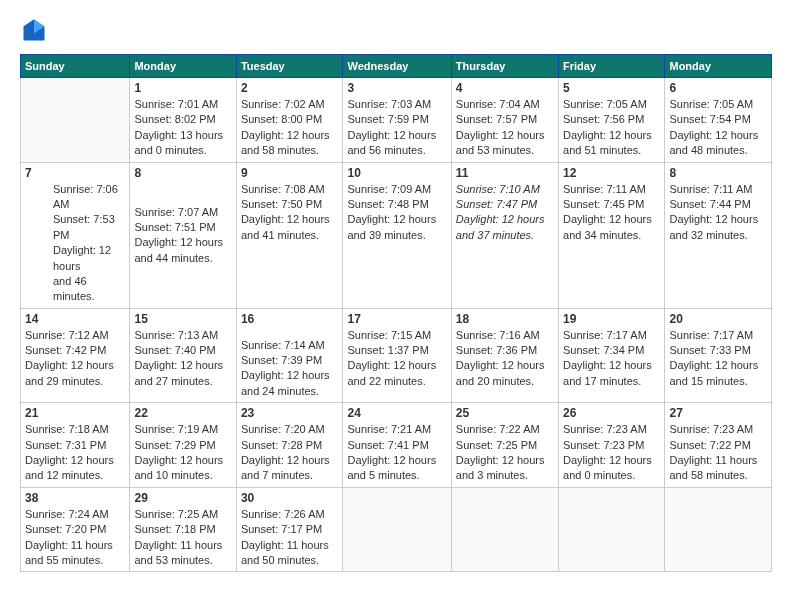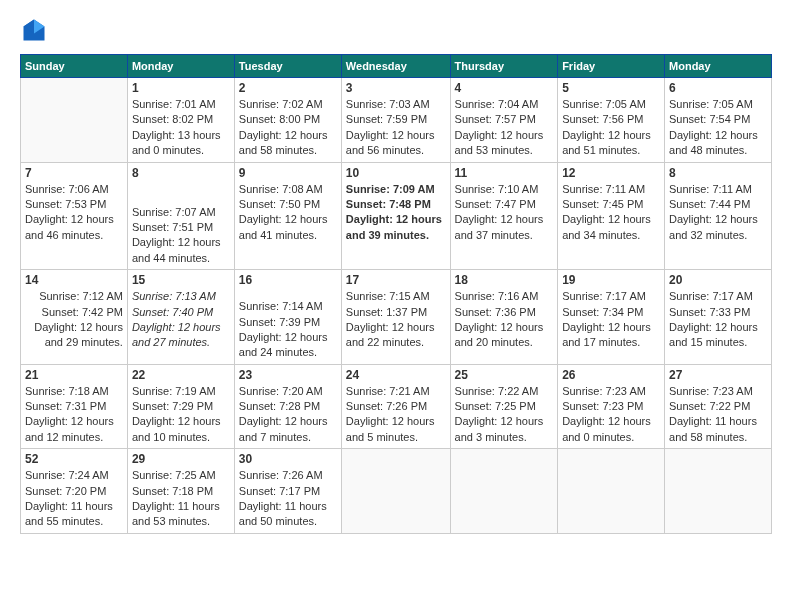--- a/index.html
+++ b/index.html
@@ -167,49 +167,49 @@
             <span class="day-num">6</span>
             <div class="day-info" style="white-space: pre-line;">Sunrise: 7:05 AM
 Sunset: 7:54 PM
 Daylight: 12 hours
 and 48 minutes.</div>
           </td>
         </tr>
         <tr>
           <td>
             <span class="day-num">7</span>
-            <div class="day-info" style="white-space: pre-line;">Sunrise: 7:06 AM
+            <div class="day-info" style="white-space: pre-line; margin-left: 28px;">Sunrise: 7:06 AM
 Sunset: 7:53 PM
 Daylight: 12 hours
 and 46 minutes.</div>
           </td>
           <td>
             <span class="day-num">8</span>
             <div class="day-info" style="white-space: pre-line; margin-top: 25px;">Sunrise: 7:07 AM
 Sunset: 7:51 PM
 Daylight: 12 hours
 and 44 minutes.</div>
           </td>
           <td>
             <span class="day-num">9</span>
             <div class="day-info" style="white-space: pre-line;">Sunrise: 7:08 AM
 Sunset: 7:50 PM
 Daylight: 12 hours
 and 41 minutes.</div>
           </td>
           <td>
             <span class="day-num">10</span>
-            <div class="day-info" style="white-space: pre-line; font-weight: bold;">Sunrise: 7:09 AM
+            <div class="day-info" style="white-space: pre-line;">Sunrise: 7:09 AM
 Sunset: 7:48 PM
 Daylight: 12 hours
 and 39 minutes.</div>
           </td>
           <td>
             <span class="day-num">11</span>
-            <div class="day-info" style="white-space: pre-line;">Sunrise: 7:10 AM
+            <div class="day-info" style="white-space: pre-line; font-style: italic;">Sunrise: 7:10 AM
 Sunset: 7:47 PM
 Daylight: 12 hours
 and 37 minutes.</div>
           </td>
           <td>
             <span class="day-num">12</span>
             <div class="day-info" style="white-space: pre-line;">Sunrise: 7:11 AM
 Sunset: 7:45 PM
 Daylight: 12 hours
 and 34 minutes.</div>
@@ -218,28 +218,28 @@
             <span class="day-num">8</span>
             <div class="day-info" style="white-space: pre-line;">Sunrise: 7:11 AM
 Sunset: 7:44 PM
 Daylight: 12 hours
 and 32 minutes.</div>
           </td>
         </tr>
         <tr>
           <td>
             <span class="day-num">14</span>
-            <div class="day-info" style="white-space: pre-line; text-align: right;">Sunrise: 7:12 AM
+            <div class="day-info" style="white-space: pre-line;">Sunrise: 7:12 AM
 Sunset: 7:42 PM
 Daylight: 12 hours
 and 29 minutes.</div>
           </td>
           <td>
             <span class="day-num">15</span>
-            <div class="day-info" style="white-space: pre-line; font-style: italic;">Sunrise: 7:13 AM
+            <div class="day-info" style="white-space: pre-line;">Sunrise: 7:13 AM
 Sunset: 7:40 PM
 Daylight: 12 hours
 and 27 minutes.</div>
           </td>
           <td>
             <span class="day-num">16</span>
             <div class="day-info" style="white-space: pre-line; margin-top: 12px;">Sunrise: 7:14 AM
 Sunset: 7:39 PM
 Daylight: 12 hours
 and 24 minutes.</div>
@@ -291,21 +291,21 @@
           <td>
             <span class="day-num">23</span>
             <div class="day-info" style="white-space: pre-line;">Sunrise: 7:20 AM
 Sunset: 7:28 PM
 Daylight: 12 hours
 and 7 minutes.</div>
           </td>
           <td>
             <span class="day-num">24</span>
             <div class="day-info" style="white-space: pre-line;">Sunrise: 7:21 AM
-Sunset: 7:26 PM
+Sunset: 7:41 PM
 Daylight: 12 hours
 and 5 minutes.</div>
           </td>
           <td>
             <span class="day-num">25</span>
             <div class="day-info" style="white-space: pre-line;">Sunrise: 7:22 AM
 Sunset: 7:25 PM
 Daylight: 12 hours
 and 3 minutes.</div>
           </td>
@@ -319,21 +319,21 @@
           <td>
             <span class="day-num">27</span>
             <div class="day-info" style="white-space: pre-line;">Sunrise: 7:23 AM
 Sunset: 7:22 PM
 Daylight: 11 hours
 and 58 minutes.</div>
           </td>
         </tr>
         <tr>
           <td>
-            <span class="day-num">52</span>
+            <span class="day-num">38</span>
             <div class="day-info" style="white-space: pre-line;">Sunrise: 7:24 AM
 Sunset: 7:20 PM
 Daylight: 11 hours
 and 55 minutes.</div>
           </td>
           <td>
             <span class="day-num">29</span>
             <div class="day-info" style="white-space: pre-line;">Sunrise: 7:25 AM
 Sunset: 7:18 PM
 Daylight: 11 hours

